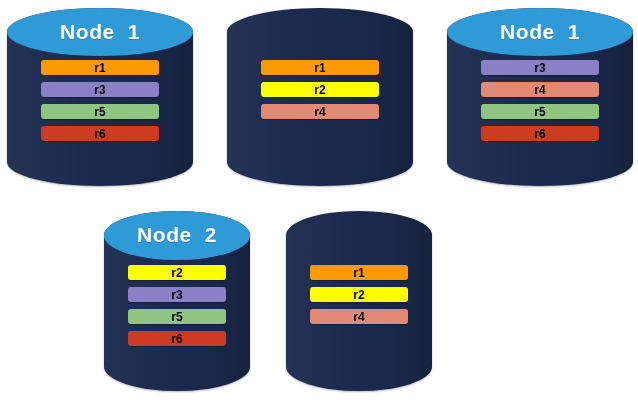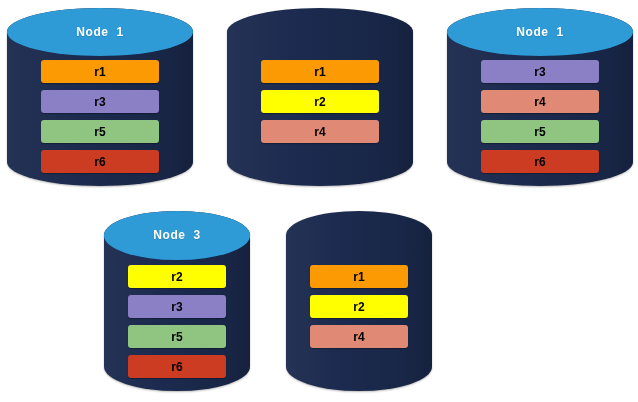--- a/index.html
+++ b/index.html
@@ -64,37 +64,37 @@
     background: #2e9ad6;
     border-radius: 50%;
     display: flex;
     align-items: center;
     justify-content: center;
   }
 
   .cyl-top-label {
     color: #ffffff;
     font-weight: bold;
-    font-size: 12px;
+    font-size: 21px;
     letter-spacing: 0.6px;
     white-space: pre;
     text-shadow: 0 1px 1px rgba(0, 0, 0, 0.12);
   }
 
   
   .records {
     position: absolute;
     left: 0;
     right: 0;
     display: flex;
     flex-direction: column;
   }
 
   .record-bar {
-    height: 23px;
+    height: 15px;
     border-radius: 3px;
     display: flex;
     align-items: center;
     justify-content: center;
     color: #000000;
     font-weight: bold;
     font-size: 12px;
     line-height: 1;
     box-shadow: 0 1px 1px rgba(0, 0, 0, 0.30);
   }
@@ -152,21 +152,21 @@
           <div class="record-bar" style="background: rgb(143, 196, 129);">r5</div>
           <div class="record-bar" style="background: rgb(204, 60, 34);">r6</div>
         </div>
       </div>
     </div>
   <div class="row-bottom">
       <div class="node" id="node-4">
         <div class="cyl-body"></div>
         <div class="cyl-shade"></div>
         <div class="cyl-top">
-          <span class="cyl-top-label">Node  3</span>
+          <span class="cyl-top-label">Node  2</span>
         </div>
         <div class="records">
           <div class="record-bar" style="background: rgb(255, 255, 0);">r2</div>
           <div class="record-bar" style="background: rgb(139, 127, 198);">r3</div>
           <div class="record-bar" style="background: rgb(143, 196, 129);">r5</div>
           <div class="record-bar" style="background: rgb(204, 60, 34);">r6</div>
         </div>
       </div>
       <div class="node" id="node-5">
         <div class="cyl-body"></div>

